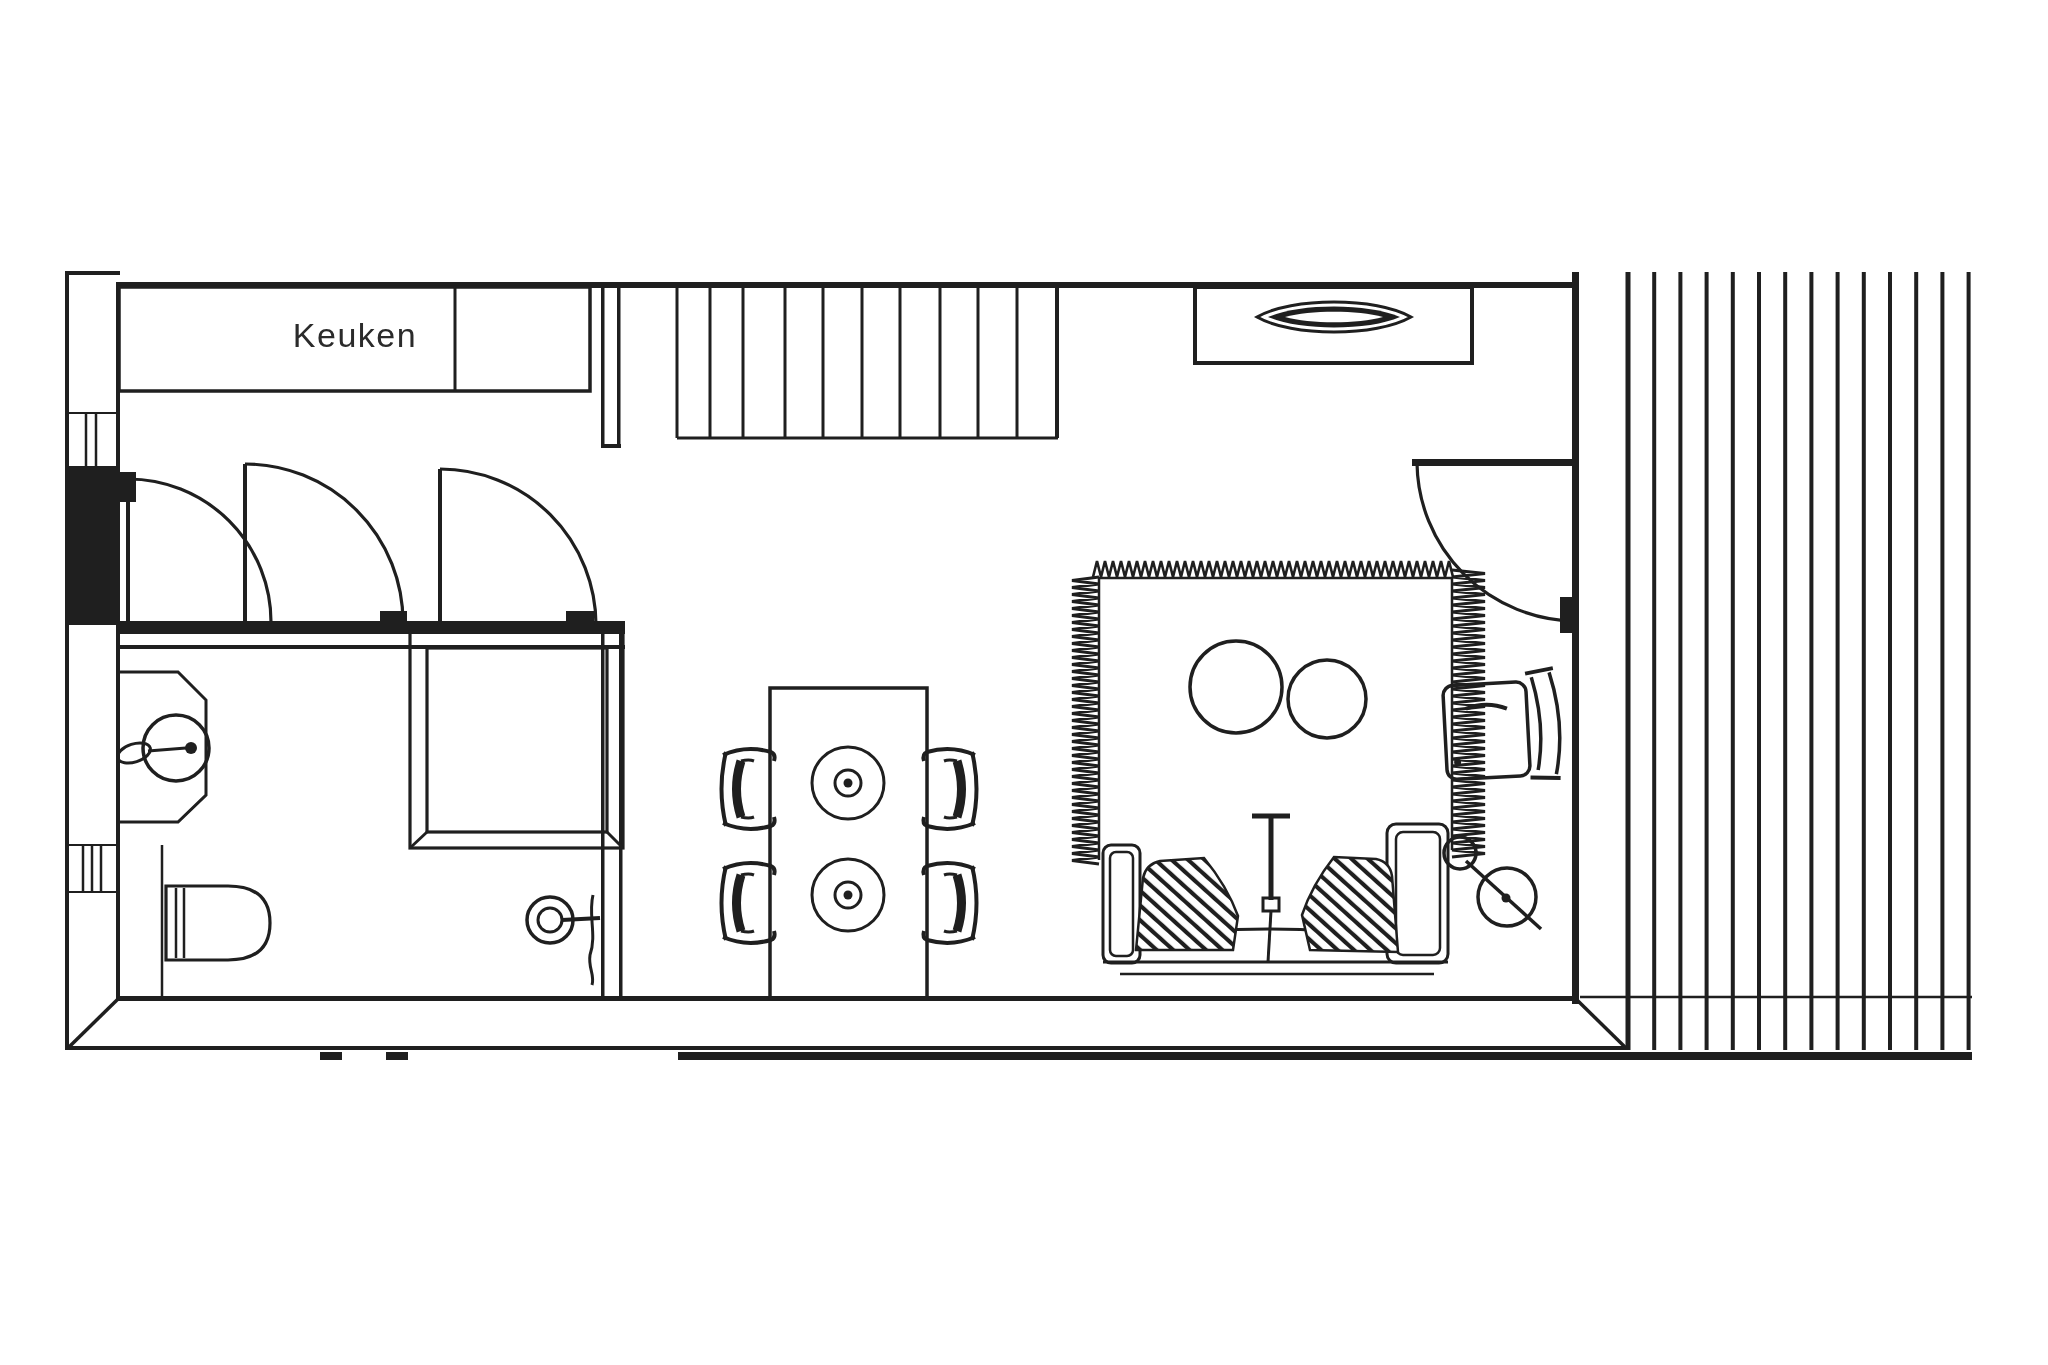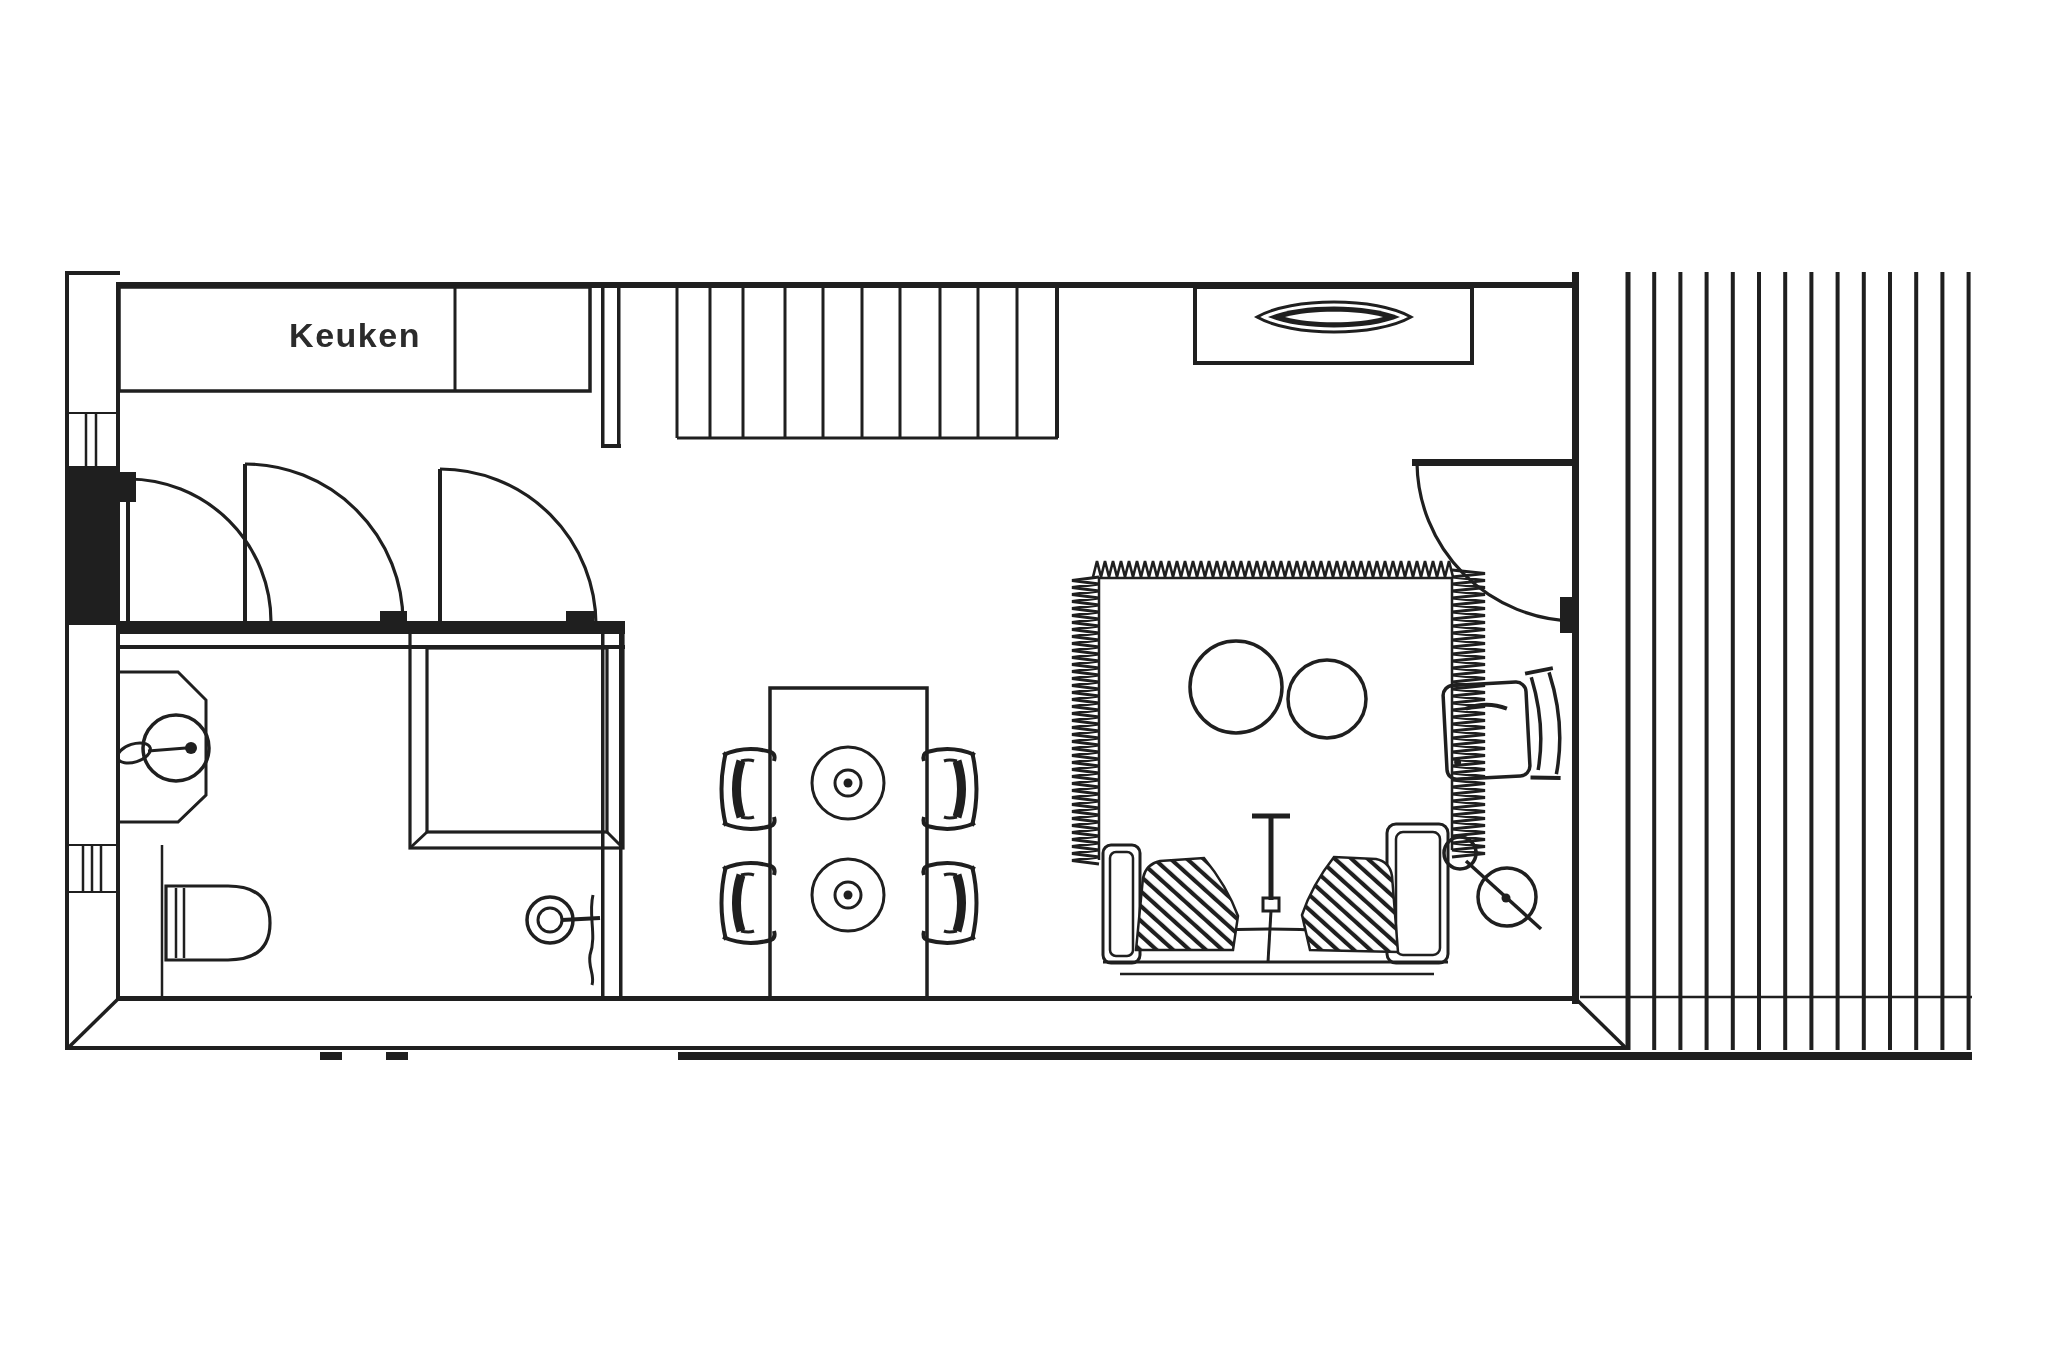--- a/index.html
+++ b/index.html
@@ -1,20 +1,20 @@
 <!DOCTYPE html>
 <html style="--ink: #1f1f1f; --bg: #ffffff;"><head>
 <meta charset="utf-8">
 <style>
   html,body{margin:0;padding:0;background:#ffffff;}
   .canvas{position:relative;width:2048px;height:1365px;background:var(--bg,#fff);overflow:hidden;
           font-family:"Liberation Sans", sans-serif;}
   svg{position:absolute;left:0;top:0;}
   .room-label{position:absolute;left:270px;top:316px;width:170px;text-align:center;
-              font-size:34px;letter-spacing:1.5px;color:#2b2b2b;font-weight:700;}
+              font-size:34px;letter-spacing:1.5px;color:#2b2b2b;font-weight:400;}
   
   .ln{stroke:var(--ink,#1f1f1f);fill:none;stroke-linecap:butt;}
   .fill{fill:var(--ink,#1f1f1f);stroke:none;}
   .thin{stroke-width:2.5;}
 </style>
 </head>
 <body>
 
 <div class="canvas">
 <svg id="plan-svg" width="2048" height="1365" viewBox="0 0 2048 1365">

